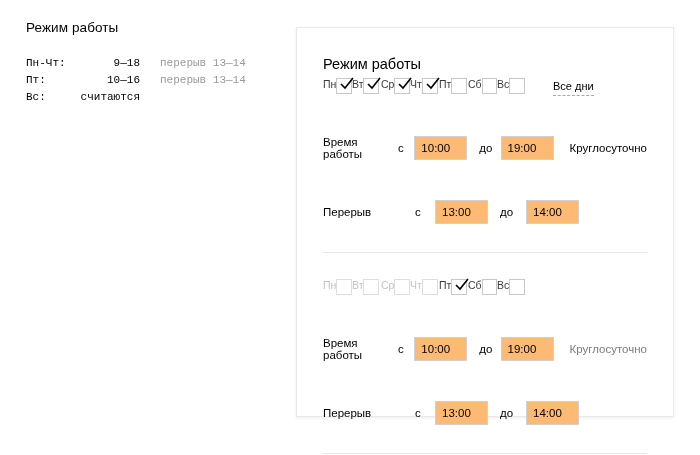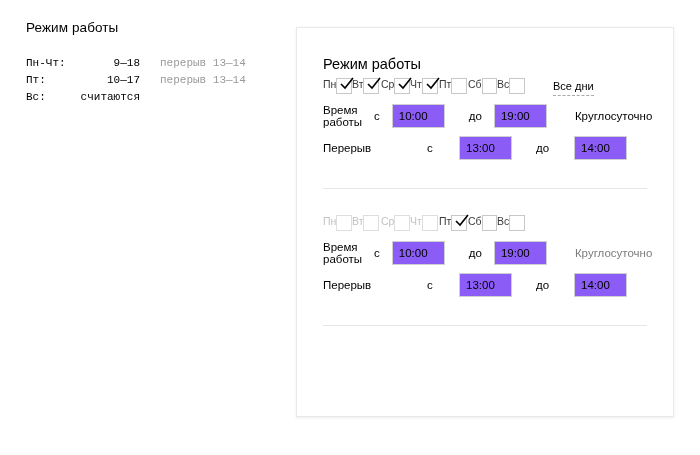--- a/index.html
+++ b/index.html
@@ -124,22 +124,21 @@
     line-height: 15px;
     cursor: pointer;
     align-self: flex-end;
     padding-bottom: 1px;
   }
 
   
   .time-row {
     display: flex;
     align-items: center;
-    margin-top: 8px;
-    gap: 12px;
+    margin-top: 40px;
   }
   .time-row-label {
     font-size: 11.5px;
     color: #000;
     width: 92px;
   }
   .prep {
     font-size: 11.5px;
     color: #000;
     width: 20px;
@@ -152,21 +151,21 @@
   .time-input {
     width: 53px;
     height: 24px;
     border: 1px solid #d0d0d0;
     box-sizing: border-box;
     font-size: 11.5px;
     font-family: "Liberation Sans", sans-serif;
     color: #000;
     padding: 0 6px;
     line-height: 22px;
-    background: #8b5cf6;
+    background: #fdba74;
   }
   .round-clock {
     margin-left: 16px;
     font-size: 11.5px;
     color: #000;
     white-space: nowrap;
   }
   .round-clock.muted { color: #7c7c7c; }
 
   .divider {
@@ -184,21 +183,21 @@
   <div class="summary-title">Режим работы</div>
   <table class="summary-table">
     <tbody>
       <tr>
         <td class="sum-day">Пн-Чт:</td>
         <td class="sum-hours">9—18</td>
         <td class="sum-break">перерыв 13—14</td>
       </tr>
       <tr>
         <td class="sum-day">Пт:</td>
-        <td class="sum-hours">10—17</td>
+        <td class="sum-hours">10—16</td>
         <td class="sum-break">перерыв 13—14</td>
       </tr>
       <tr>
         <td class="sum-day">Вс:</td>
         <td class="sum-hours">считаются</td>
         <td class="sum-break"></td>
       </tr>
     </tbody>
   </table>
 </div>

